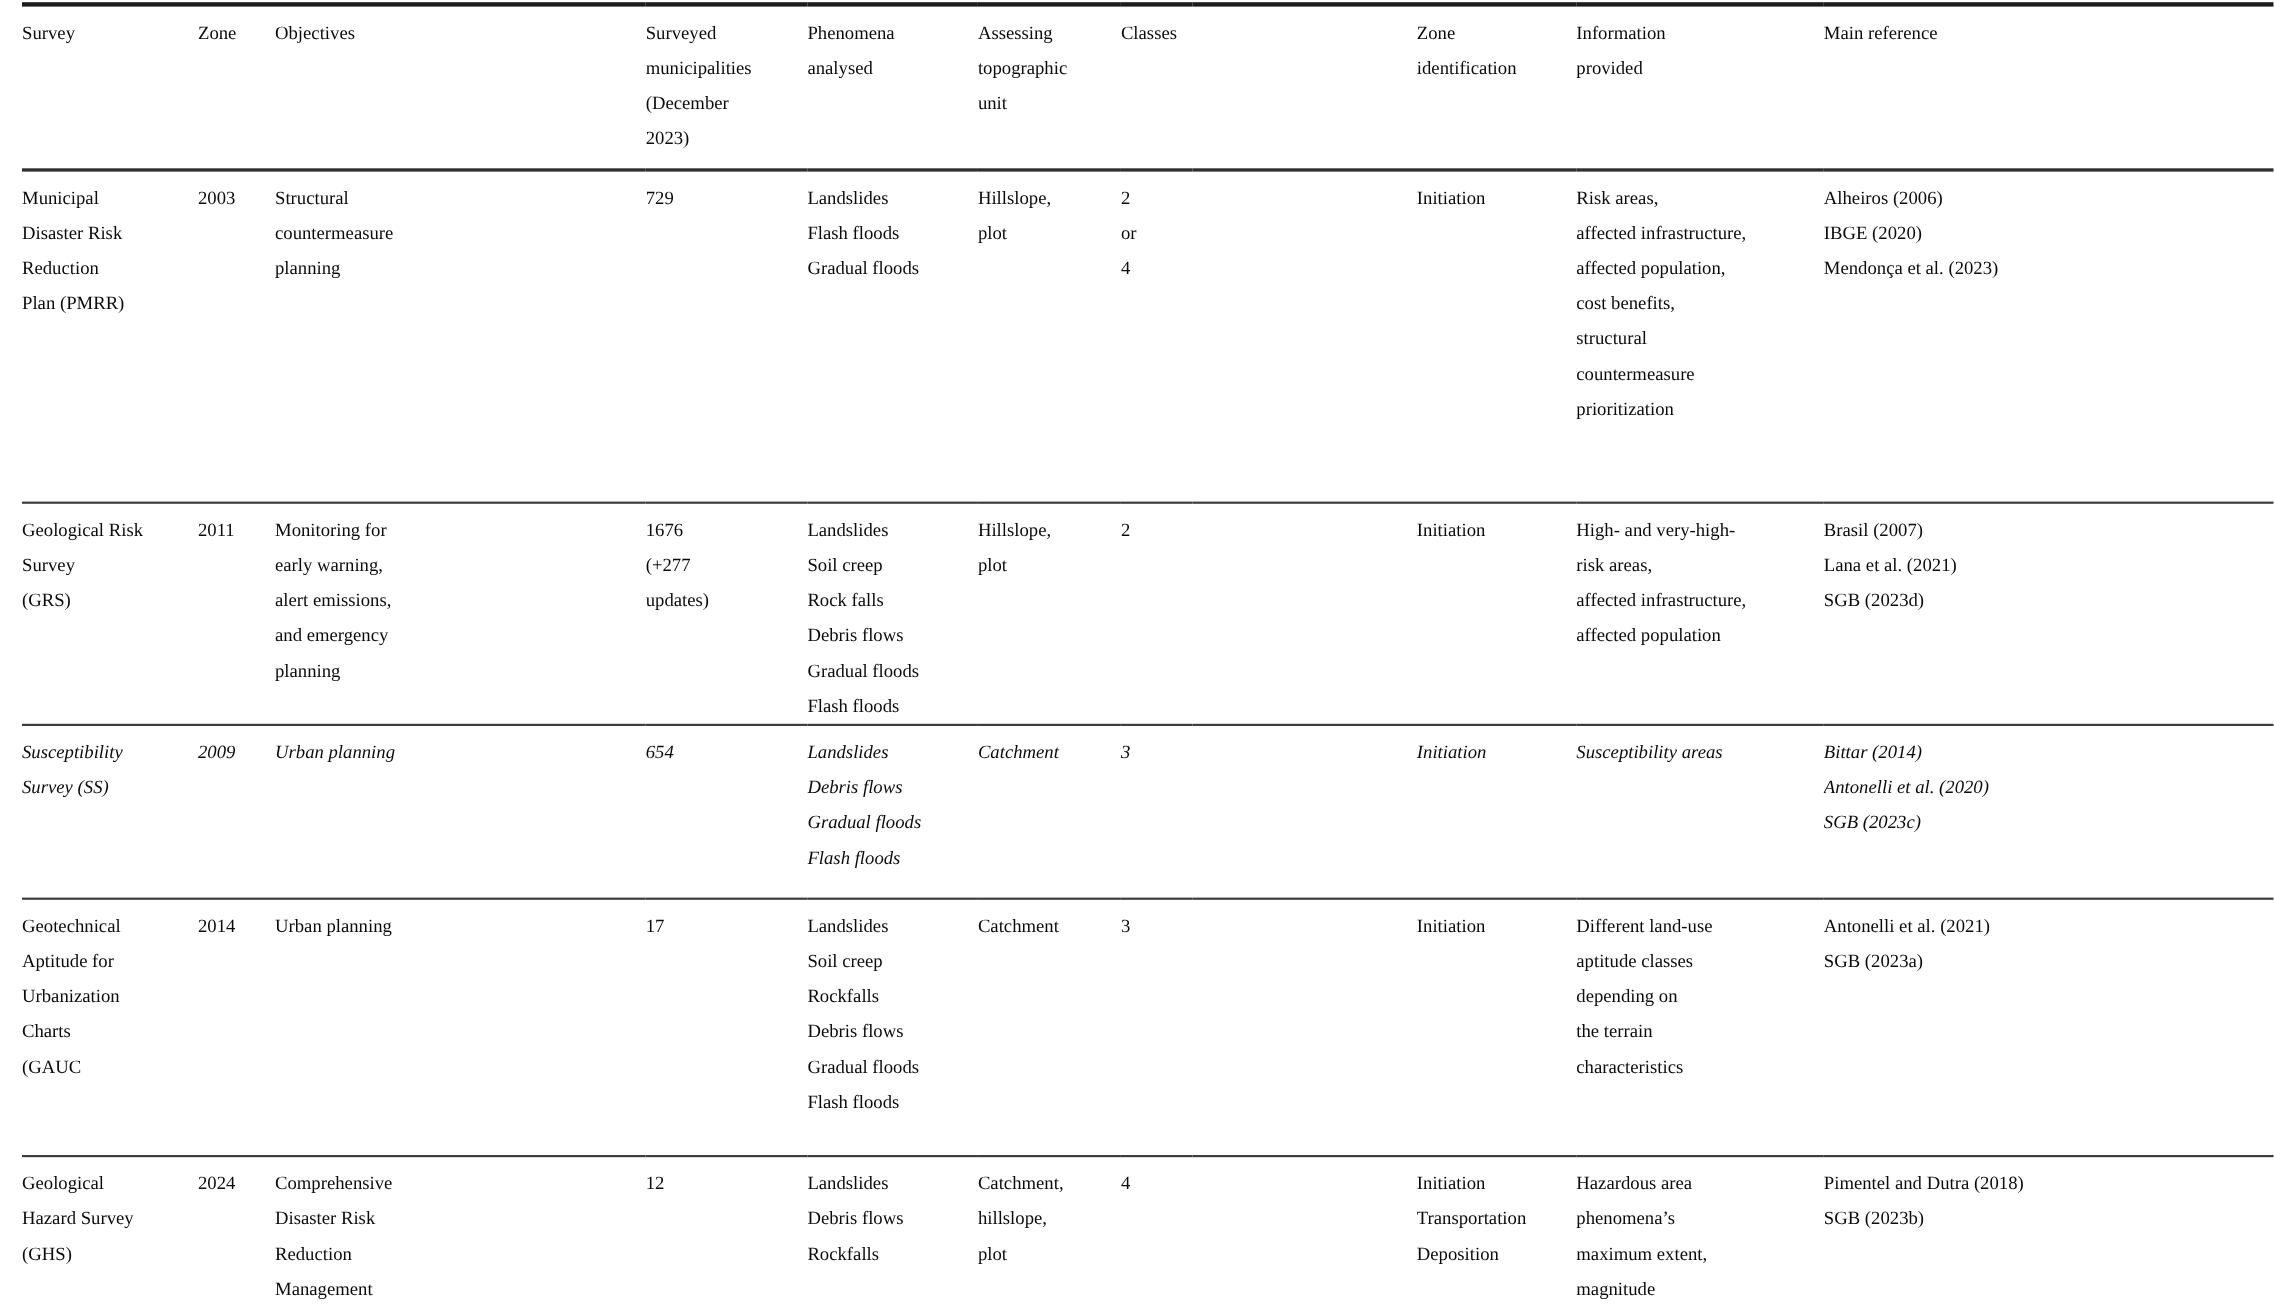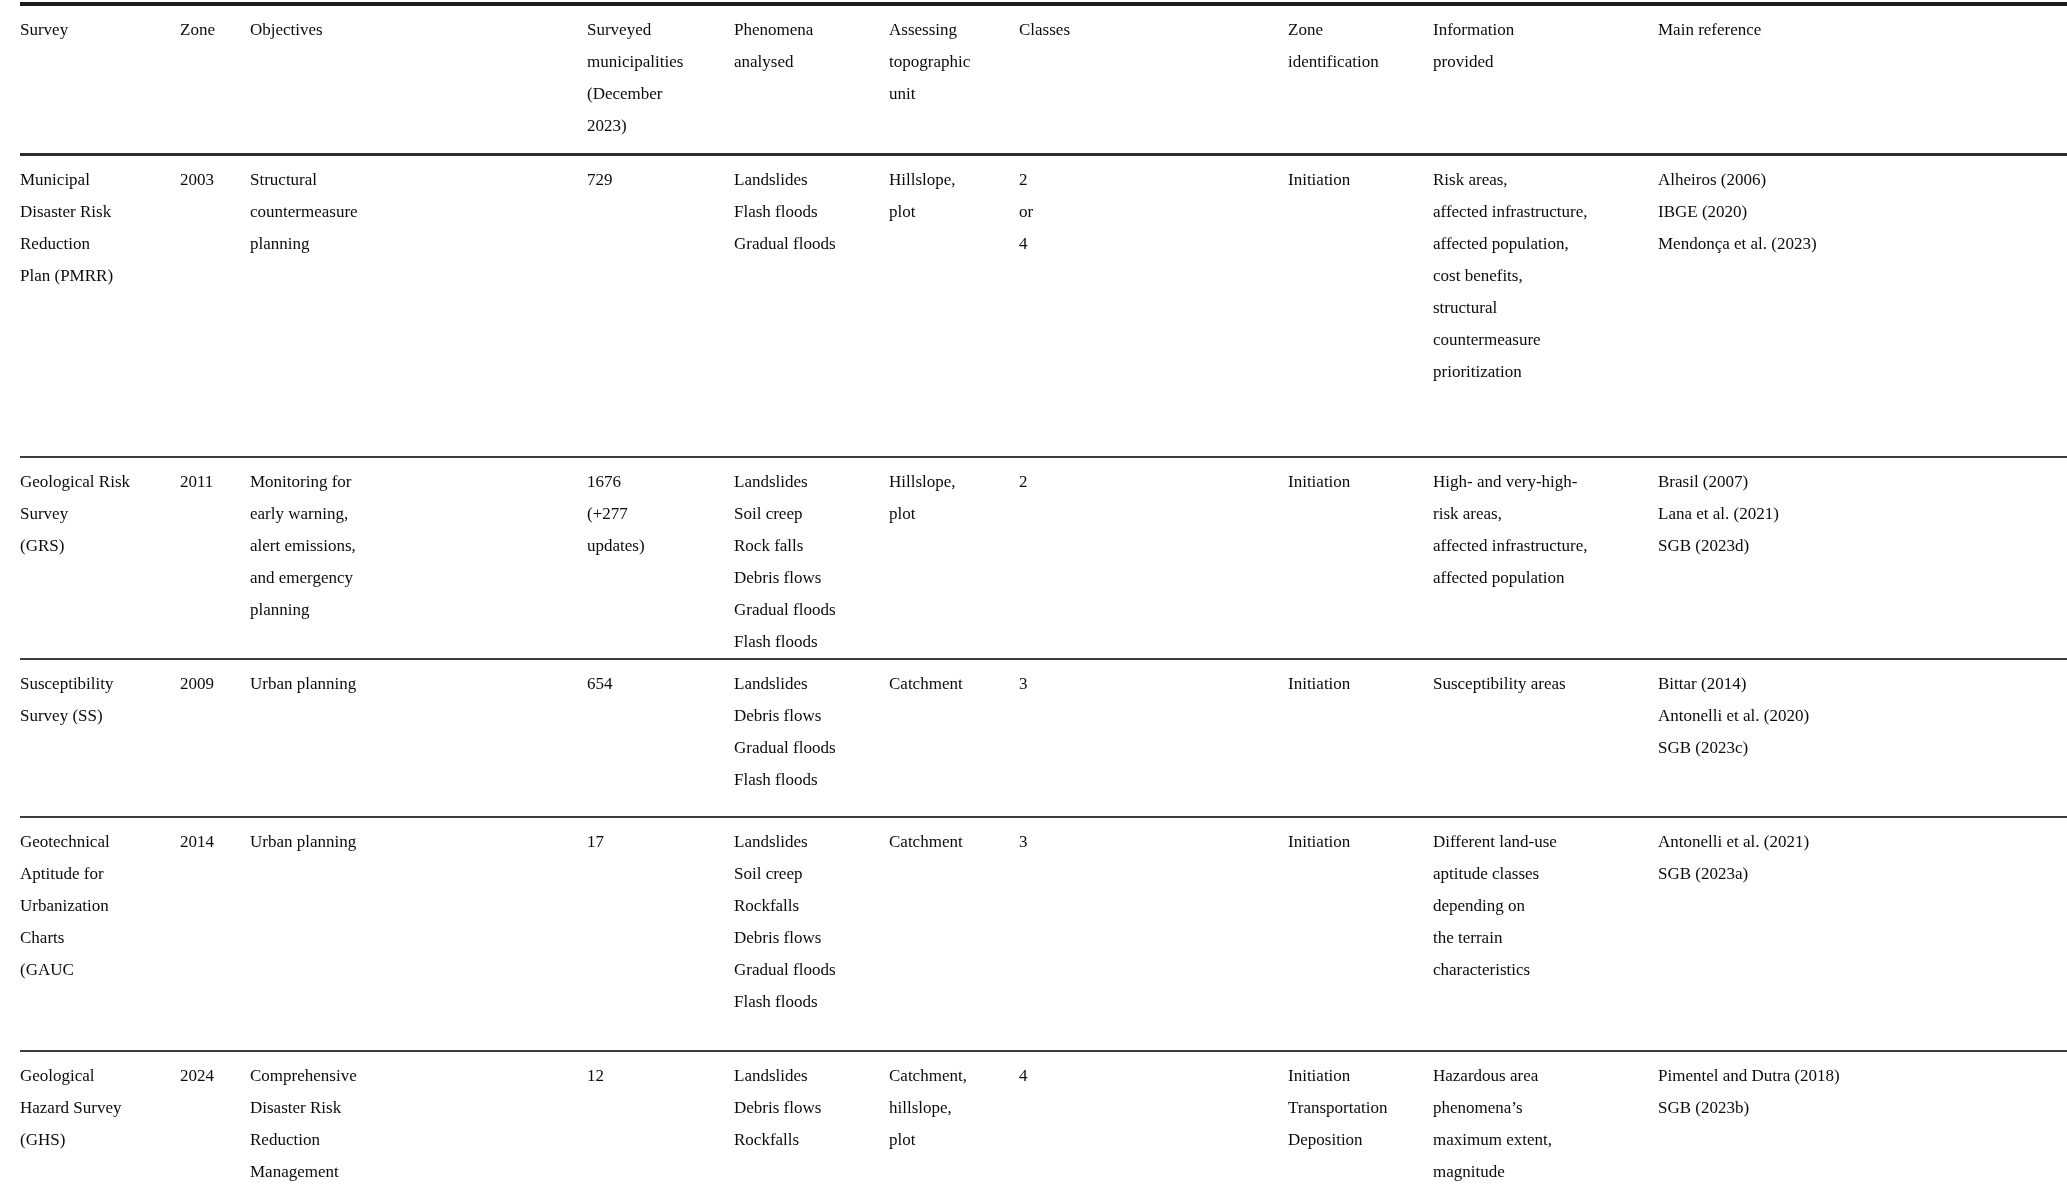--- a/index.html
+++ b/index.html
@@ -44,21 +44,21 @@
   col.c-info          { width: 225px; }
   col.c-reference     { width: 409px; }
 
   th.classes, td.classes { text-align: left; }
   th.zone, td.zone { padding-left: 204px; }
 
   thead tr { height: 150px; border-bottom: 3px solid #2e2e2e; }
   tbody tr { border-bottom: 2px solid #3d3d3d; }
   tbody tr.row-0 { height: 303px; }
   tbody tr.row-1 { height: 194px; }
-  tbody tr.row-2 { height: 158px; }
+  tbody tr.row-2 { height: 158px; font-style: italic; }
   tbody tr.row-3 { height: 234px; }
   tbody tr.row-4 { height: 150px; border-bottom: 3px solid #303030; margin-top: 13px; }
 </style>
 </head>
 <body>
 
 <table class="survey-table">
   <colgroup>
     <col class="c-survey">
     <col class="c-year">

